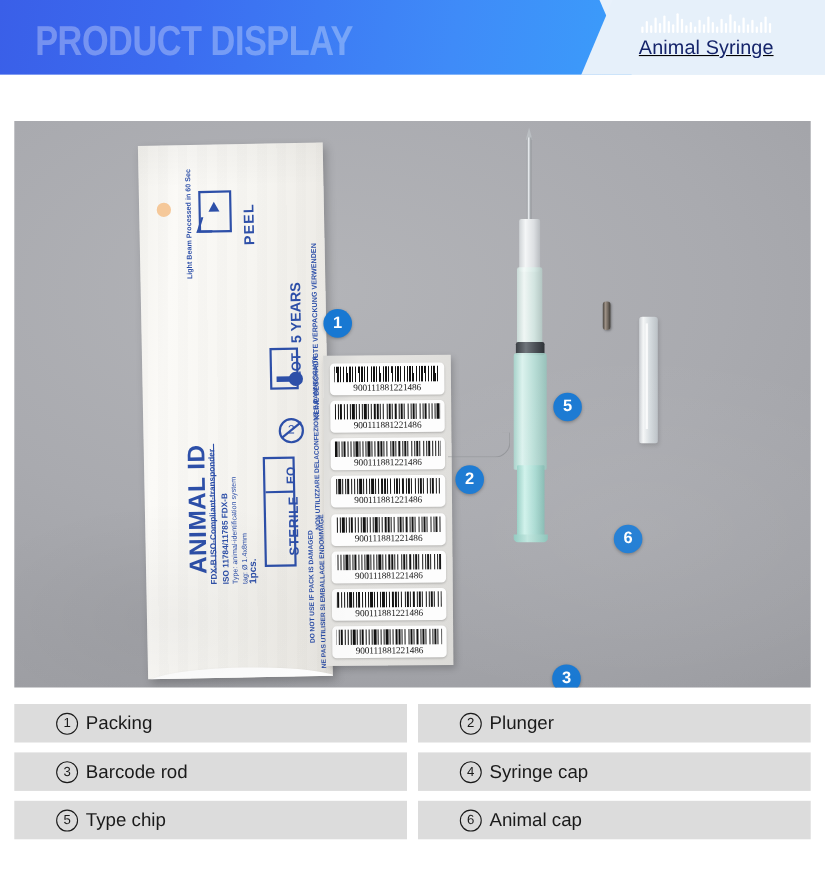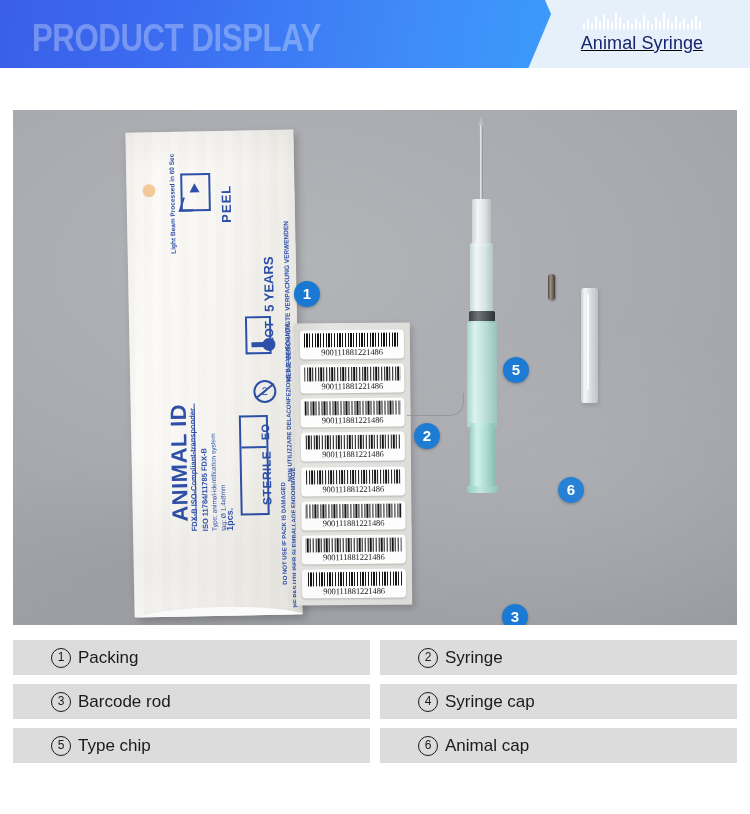--- a/index.html
+++ b/index.html
@@ -595,21 +595,21 @@
 </div>
 
 <div class="captions" id="captions">
     <div class="cap-row">
       <div class="cap-cell">
         <span class="cap-num">1</span>
         <span>Packing</span>
       </div>
       <div class="cap-cell">
         <span class="cap-num">2</span>
-        <span>Syringe</span>
+        <span>Plunger</span>
       </div>
     </div>
     <div class="cap-row">
       <div class="cap-cell">
         <span class="cap-num">3</span>
         <span>Barcode rod</span>
       </div>
       <div class="cap-cell">
         <span class="cap-num">4</span>
         <span>Syringe cap</span>

